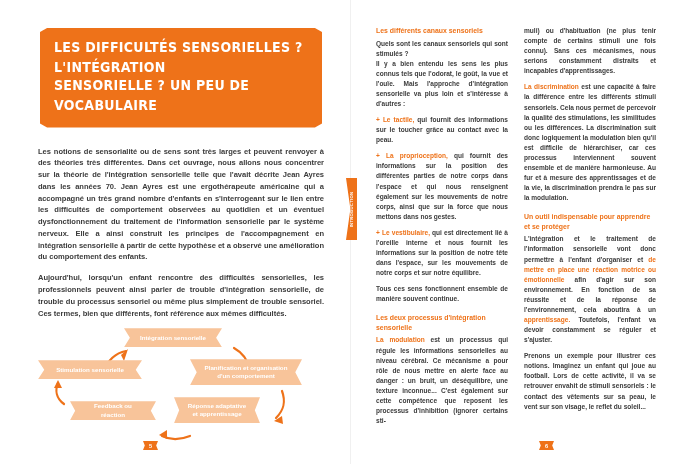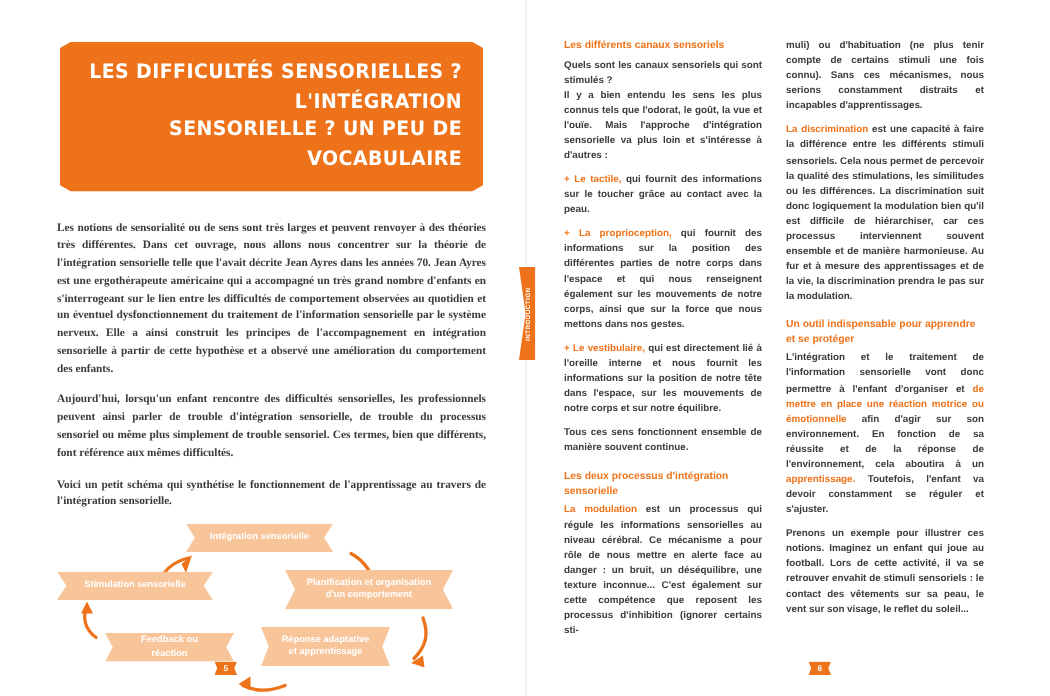--- a/index.html
+++ b/index.html
@@ -34,21 +34,21 @@
     width: 350px;
     padding: 26px 32px 0 26px;
   }
 
   
   .title-banner {
     position: relative;
     background: #ee7219;
     margin: 2px 2px 18px 2px;
     padding: 10px 14px 13px 14px;
-    text-align: right;
+    text-align: left;
     clip-path: polygon(
       0% 4%, 2.5% 0%, 97.5% 0%, 100% 4%,
       100% 96%, 97.5% 100%, 2.5% 100%, 0% 96%
     );
   }
   .title-banner .t-line {
     display: block;
     color: #ffffff;
     font-size: 12.6px;
     letter-spacing: 0.3px;
@@ -60,21 +60,20 @@
 
   
   .body-p {
     font-size: 7.55px;
     line-height: 1.56;
     text-align: justify;
     margin: 0 0 9px 0;
     color: #3b3b3b;
     font-weight: 600;
     letter-spacing: -0.02px;
-    font-family: Liberation Serif, serif;
   }
   .h2 {
     color: #ee7219;
     font-size: 11.2px;
     font-weight: 700;
     margin: 16px 0 8px 0;
     letter-spacing: -0.1px;
   }
 
   
@@ -215,21 +214,20 @@
 
     <div class="title-banner">
       <span class="t-line">LES DIFFICULTÉS SENSORIELLES ? L'INTÉGRATION</span>
       <span class="t-line">SENSORIELLE ? UN PEU DE VOCABULAIRE</span>
     </div>
 
     <p class="body-p">Les notions de sensorialité ou de sens sont très larges et peuvent renvoyer à des théories très différentes. Dans cet ouvrage, nous allons nous concentrer sur la théorie de l'intégration sensorielle telle que l'avait décrite Jean Ayres dans les années 70. Jean Ayres est une ergothérapeute américaine qui a accompagné un très grand nombre d'enfants en s'interrogeant sur le lien entre les difficultés de comportement observées au quotidien et un éventuel dysfonctionnement du traitement de l'information sensorielle par le système nerveux. Elle a ainsi construit les principes de l'accompagnement en intégration sensorielle à partir de cette hypothèse et a observé une amélioration du comportement des enfants.</p>
     <p class="body-p">Aujourd'hui, lorsqu'un enfant rencontre des difficultés sensorielles, les professionnels peuvent ainsi parler de trouble d'intégration sensorielle, de trouble du processus sensoriel ou même plus simplement de trouble sensoriel. Ces termes, bien que différents, font référence aux mêmes difficultés.</p>
 
 
-    <p class="body-p">Voici un petit schéma qui synthétise le fonctionnement de l'apprentissage au travers de l'intégration sensorielle.</p>
 
     <div class="diagram">
       <svg class="arrow-svg" viewBox="0 0 288 118">
         <g fill="none" stroke="#ee7219" stroke-width="2.2" stroke-linecap="round">
 
           <path d="M26,76 C18,70 17,62 20,55"></path>
 
           <path d="M66,43 C70,32 78,25 88,23"></path>
 
           <path d="M196,20 C205,25 210,32 212,42"></path>

